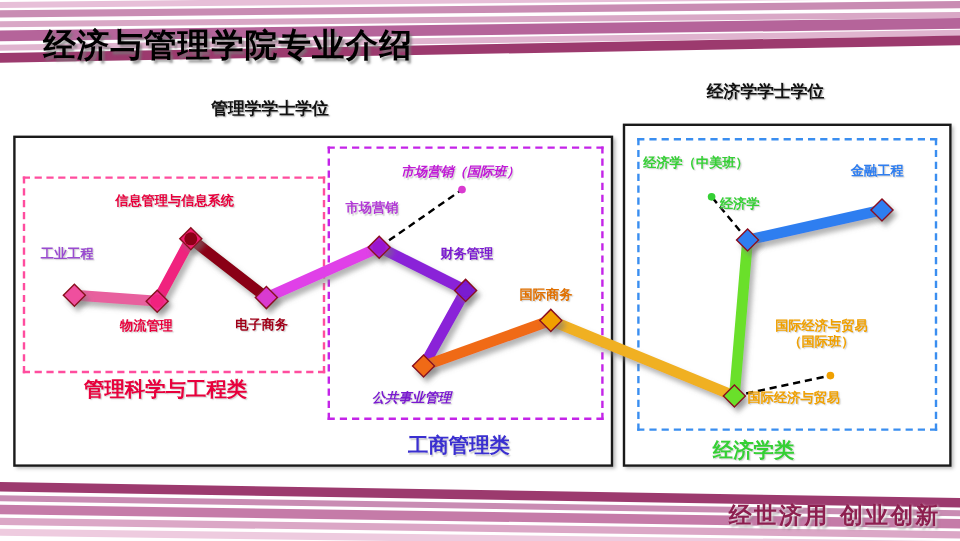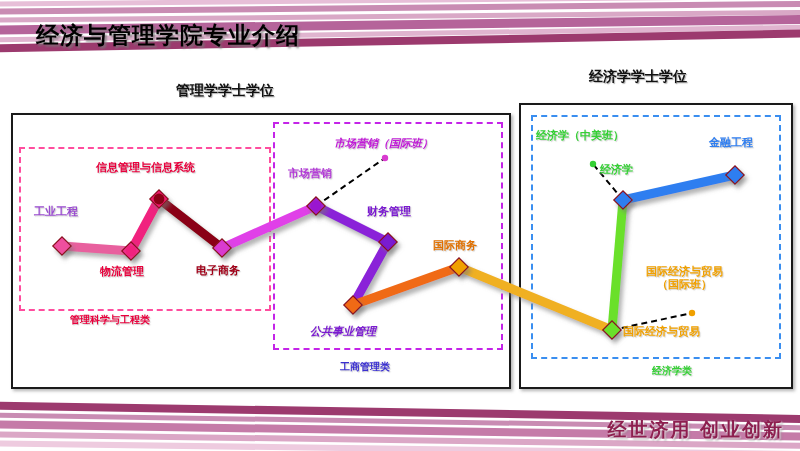--- a/index.html
+++ b/index.html
@@ -13,21 +13,21 @@
   
   .band{position:absolute;left:-40px;width:900px;overflow:hidden;}
   .band.top{top:0;height:58px;}
   .band.bottom{bottom:0;height:56px;}
   .stripe{position:absolute;left:0;width:900px;transform-origin:left center;}
 
   
   .main-title{
     position:absolute;left:36px;top:20px;
     font-family:Liberation Sans, sans-serif;
-    font-weight:bold;font-size:23px;color:#000;
+    font-weight:bold;font-size:27px;color:#000;
     letter-spacing:1px;
     text-shadow:2px 2px 2px rgba(120,120,120,.75);
     white-space:nowrap;
   }
   .sec-title{
     position:absolute;
     font-family:"DejaVu Serif","Liberation Serif",serif;
     font-weight:bold;font-size:14px;color:#111;
     text-shadow:1px 1px 1px rgba(140,140,140,.7);
     white-space:nowrap;
@@ -42,25 +42,25 @@
   #box-right{left:519px;top:103px;width:270px;height:282px;}
 
   
   .dash-box{position:absolute;background:transparent;}
   #dash-mse{left:19px;top:147px;width:248px;height:160px;border:2px dashed #ff4d9e;}
   #dash-ba {left:273px;top:122px;width:226px;height:224px;border:2px dashed #c424e8;}
   #dash-eco{left:531px;top:115px;width:246px;height:240px;border:2px dashed #3a8ef0;}
 
   
   .cat-label{position:absolute;font-family:"DejaVu Serif","Liberation Serif",serif;
-             font-weight:bold;font-size:10px;white-space:nowrap;
+             font-weight:bold;font-size:17px;white-space:nowrap;
              text-shadow:1px 1px 1px rgba(170,170,170,.55);}
   #cat-mse{left:70px;top:313px;color:#e8003c;}
   #cat-ba {left:340px;top:360px;color:#3a2fd0;}
-  #cat-eco{left:652px;top:364px;color:#35d035;}
+  #cat-eco{left:594px;top:364px;color:#35d035;}
 
   
   .nlabel{position:absolute;font-family:"DejaVu Serif","Liberation Serif",serif;
           font-weight:bold;font-size:11px;white-space:nowrap;line-height:13px;
           text-shadow:1px 1px 1px rgba(175,175,175,.6);}
 
   
   .net{position:absolute;left:0;top:0;width:800px;height:451px;pointer-events:none;}
 
   

